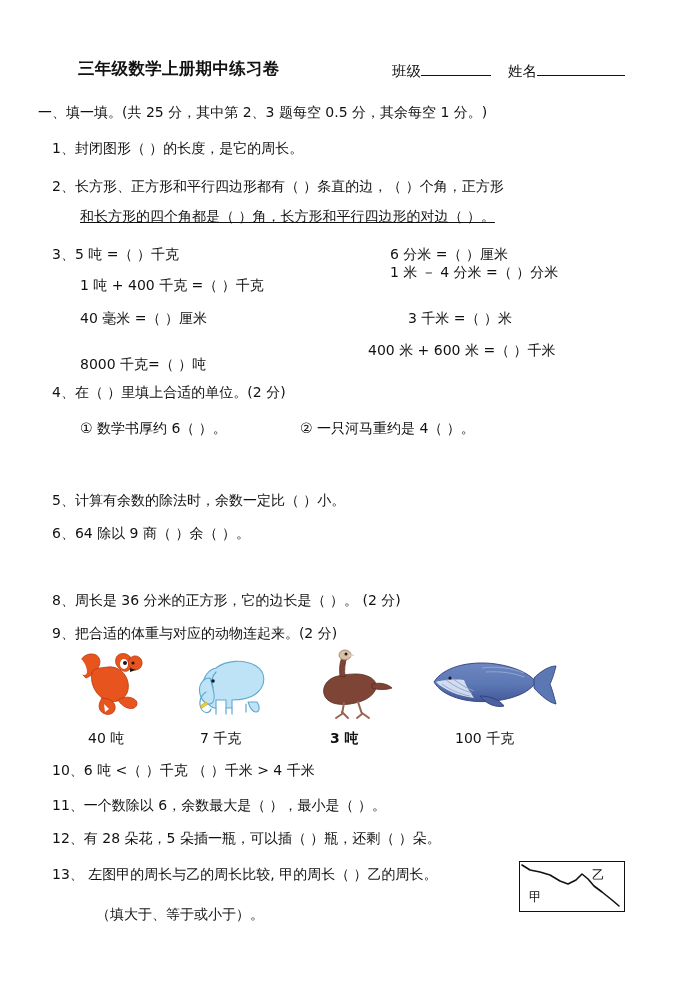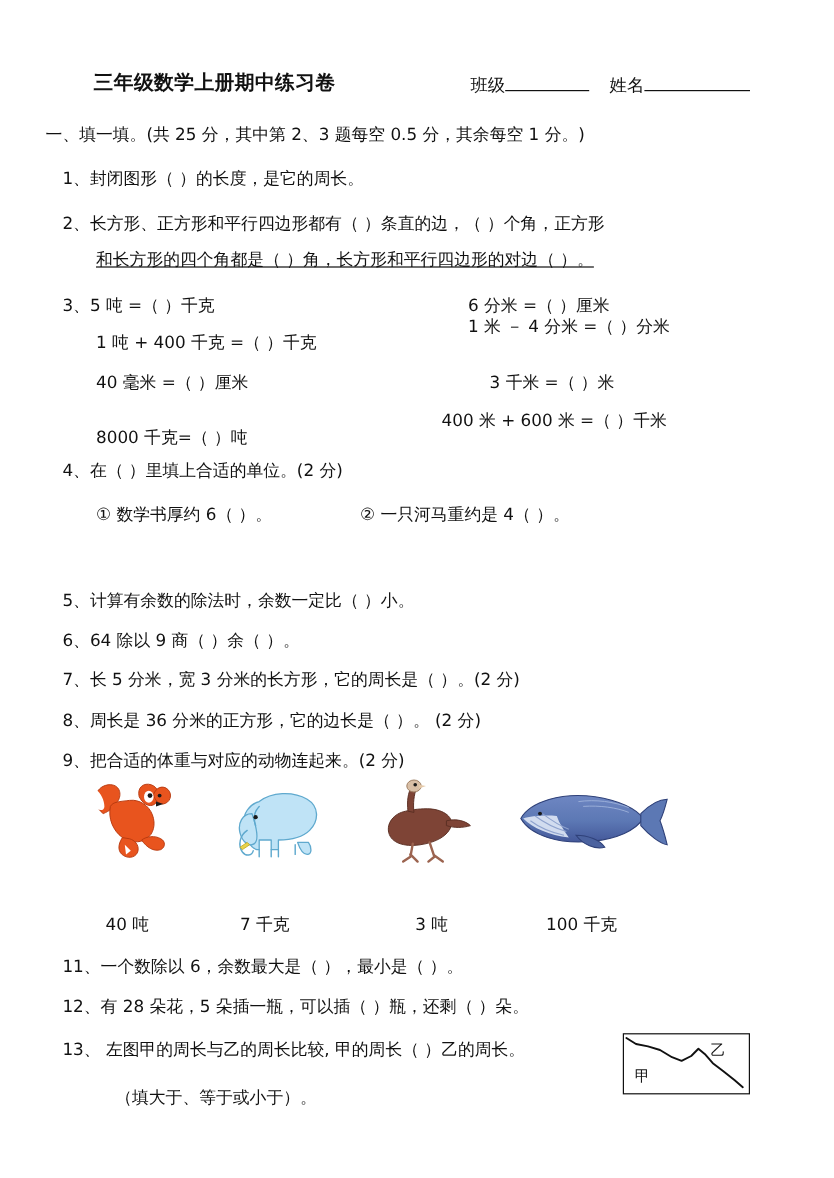--- a/index.html
+++ b/index.html
@@ -94,21 +94,20 @@
     position: absolute;
     left: 0; top: 730px;
     width: 695px;
     height: 22px;
   }
   .weight-label {
     position: absolute;
     top: 0;
     font-size: 14px;
     white-space: nowrap;
-    margin-top: 32px;
   }
 
   
   .fig-box {
     position: absolute;
     left: 519px; top: 861px;
     width: 104px;
     height: 49px;
     border: 1.4px solid #111;
     background: #fff;
@@ -163,21 +162,20 @@
   <div class="q" style="left:368px; top:342px;">400 米 + 600 米 =（        ）千米</div>
 
   <div class="q" style="top:384px;">4、在（        ）里填上合适的单位。(2 分)</div>
   <div class="q indent2" style="top:420px;">① 数学书厚约 6（        ）。</div>
   <div class="q" style="left:284px; top:420px;margin-left:16px;">② 一只河马重约是 4（          ）。</div>
 
   <div class="q" style="top:492px;">5、计算有余数的除法时，余数一定比（            ）小。</div>
 
   <div class="q" style="top:525px;">6、64 除以 9 商（          ）余（          ）。</div>
 
-  <div class="q" style="top:558px;">7、长 5 分米，宽 3 分米的长方形，它的周长是（                ）。(2 分)</div>
 
   <div class="q" style="top:592px;">8、周长是 36 分米的正方形，它的边长是（            ）。      (2 分)</div>
 
   <div class="q" style="top:625px;">9、把合适的体重与对应的动物连起来。(2 分)</div>
 
   <div class="animal-row">
 
     <div class="animal-cell" style="left:72px;">
       <svg width="90" height="72" viewBox="0 0 90 72">
         <g fill="#E8541E" stroke="#B8390F" stroke-width="0.8">
@@ -278,24 +276,25 @@
         </g>
         <circle cx="30" cy="30" r="1.6" fill="#1A1A1A"></circle>
       </svg>
     </div>
 
   </div>
 
   <div class="weights-row">
     <div class="weight-label" style="left:88px;">40 吨</div>
     <div class="weight-label" style="left:200px;">7 千克</div>
-    <div class="weight-label" style="left:346px;">3 吨</div>
+    <div class="weight-label" style="left:330px;font-weight:bold;">3 吨</div>
     <div class="weight-label" style="left:455px;">100 千克</div>
   </div>
 
+  <div class="q" style="top:762px;">10、6 吨 &lt;（        ）千克               （      ）千米 &gt; 4 千米</div>
 
   <div class="q" style="top:797px;">11、一个数除以 6，余数最大是（        ），最小是（        ）。</div>
 
   <div class="q" style="top:830px;">12、有 28 朵花，5 朵插一瓶，可以插（        ）瓶，还剩（        ）朵。</div>
 
   <div class="q" style="top:866px;">13、   左图甲的周长与乙的周长比较, 甲的周长（        ）乙的周长。</div>
   <div class="q indent3" style="top:906px;">（填大于、等于或小于）。</div>
 
   <div class="fig-box">
     <svg width="101" height="46" viewBox="0 0 101 46">

